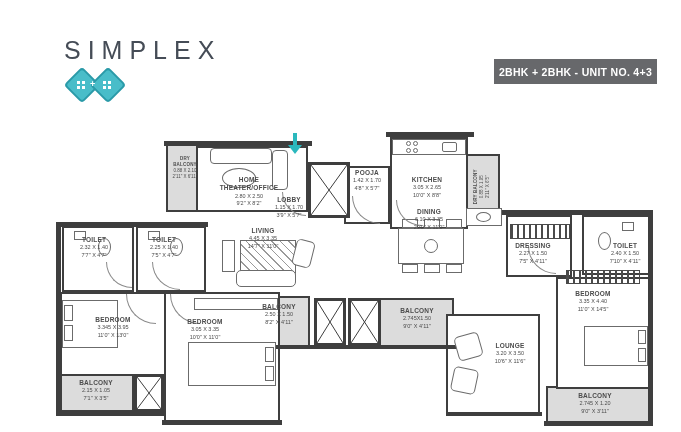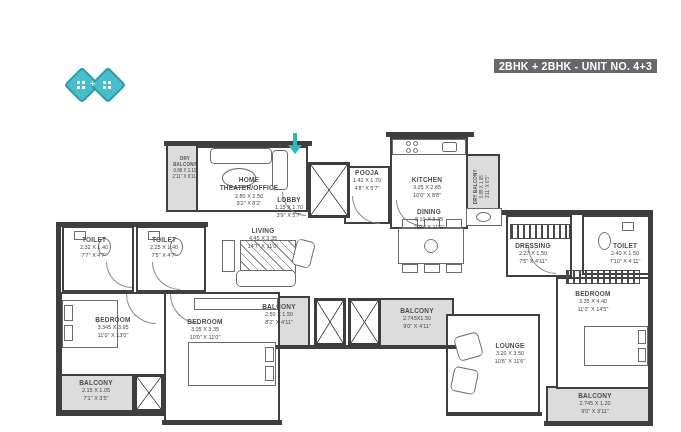--- a/index.html
+++ b/index.html
@@ -5,21 +5,21 @@
   html,body{margin:0;padding:0;background:#fff;}
   .screen{position:relative;width:681px;height:432px;background:#fff;overflow:hidden;
           font-family:"Liberation Sans","DejaVu Sans",sans-serif;}
   
   .brand{position:absolute;left:64px;top:36px;font-size:25px;letter-spacing:7px;color:#454c56;font-weight:400;}
   .diamond{position:absolute;width:22px;height:22px;transform:rotate(45deg);background:#49bdc9;
            border:2px solid #2a9aa8;border-radius:4px;}
   .dot{position:absolute;width:3px;height:3px;background:#fff;}
   .logo-plus{position:absolute;color:#fff;font-size:9px;font-weight:bold;z-index:3;}
   .tower{position:absolute;right:26px;top:38px;font-size:17px;font-weight:bold;color:#6d6e71;letter-spacing:2px;}
-  .badge{position:absolute;left:494px;top:59px;width:163px;height:14px;background:#67686b;color:#fff;
+  .badge{position:absolute;left:494px;top:59px;width:163px;height:25px;background:#67686b;color:#fff;
          font-size:10.5px;font-weight:bold;display:flex;align-items:center;justify-content:center;letter-spacing:.3px;}
   
   .w{position:absolute;background:#3e3e3e;}
   .room{position:absolute;border:2px solid #3f3f3f;background:#fff;box-sizing:border-box;}
   .balc{position:absolute;border:2px solid #3f3f3f;background:#dcdcdc;box-sizing:border-box;}
   .xbox{position:absolute;border:3px solid #3e3e3e;background:#fff;box-sizing:border-box;}
   .xbox svg{display:block;width:100%;height:100%;}
   .lbl{position:absolute;text-align:center;color:#4c4c4c;line-height:1.3;z-index:5;}
   .lbl .rname{font-size:6.5px;font-weight:bold;letter-spacing:.2px;}
   .lbl .rdim{font-size:5.5px;}
@@ -36,20 +36,21 @@
        border-bottom-left-radius:100%;box-sizing:border-box;}
   .shaft{position:absolute;width:4px;background:#2ab8bd;}
   .ahead{position:absolute;width:0;height:0;border-left:7px solid transparent;
          border-right:7px solid transparent;border-top:9px solid #2ab8bd;}
 </style>
 </head>
 <body>
 
 <div class="screen">
 
+  <div class="brand">SIMPLEX</div>
   <div class="diamond" style="left:69px;top:72px;z-index:1;"></div>
   <div class="diamond" style="left:95px;top:72px;z-index:2;"></div>
   <div class="dot" style="left:77px;top:81px;z-index:3;"></div>
   <div class="dot" style="left:82px;top:81px;z-index:3;"></div>
   <div class="dot" style="left:77px;top:86px;z-index:3;"></div>
   <div class="dot" style="left:82px;top:86px;z-index:3;"></div>
   <div class="dot" style="left:103px;top:81px;z-index:3;"></div>
   <div class="dot" style="left:108px;top:81px;z-index:3;"></div>
   <div class="dot" style="left:103px;top:86px;z-index:3;"></div>
   <div class="dot" style="left:108px;top:86px;z-index:3;"></div>

